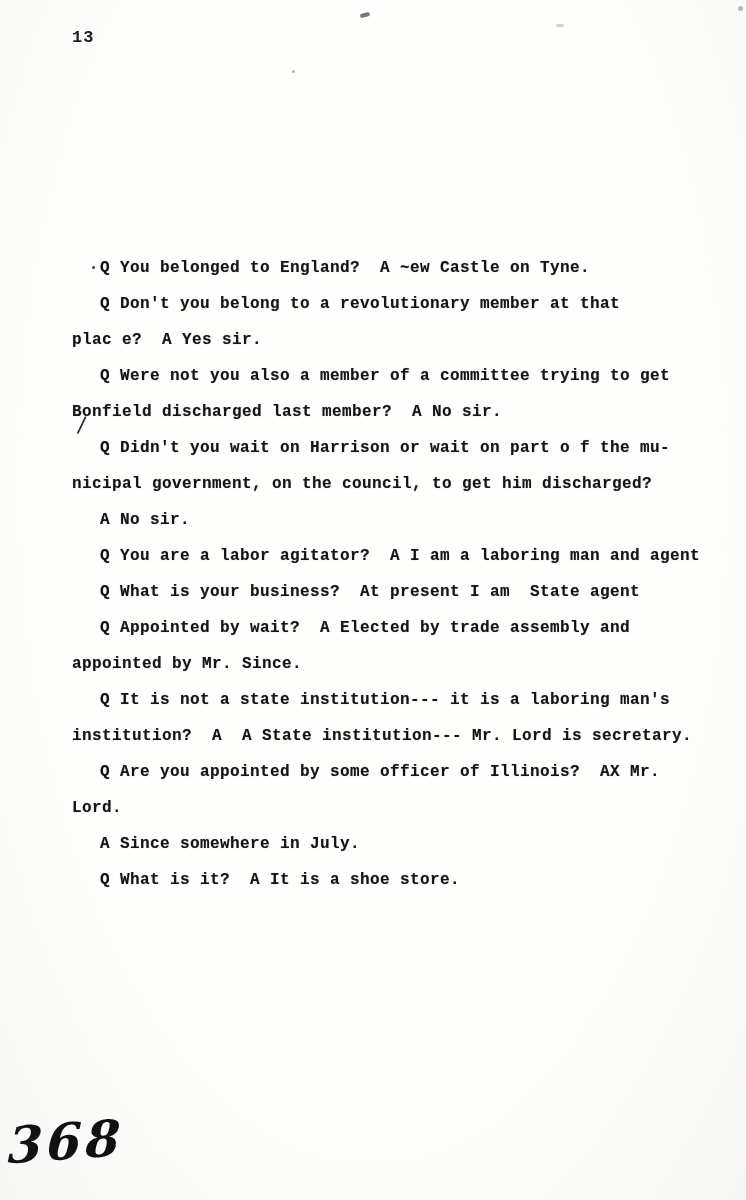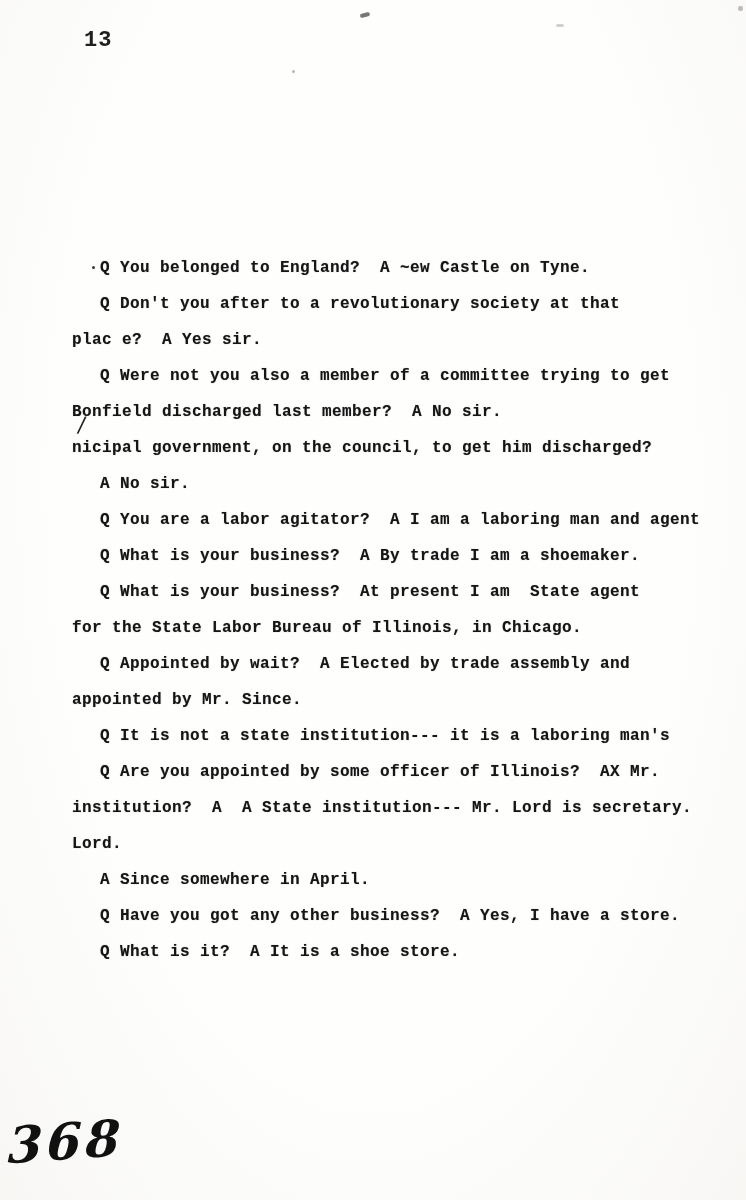--- a/index.html
+++ b/index.html
@@ -16,23 +16,23 @@
   }
   .page {
     position: absolute;
     inset: 0;
     background:
       radial-gradient(ellipse at 50% 40%, rgba(255,255,255,0) 60%, rgba(235,233,228,0.35) 100%),
       #fefefd;
   }
   .page-number {
     position: absolute;
-    left: 84px;
+    left: 72px;
     top: 28px;
-    font-size: 22px;
+    font-size: 17px;
     font-weight: bold;
     color: #202020;
     letter-spacing: 1px;
   }
   .body-text {
     position: absolute;
     left: 72px;
     top: 250px;
     width: 646px;
     color: #151515;
@@ -98,38 +98,36 @@
   <span class="speck speck-b"></span>
   <span class="speck speck-c"></span>
   <span class="speck speck-d"></span>
 
   <div class="page-number">13</div>
 
   <span class="margin-dot"></span>
 
   <div class="body-text">
     <div class="line indent">Q You belonged to England?  A ~ew Castle on Tyne.</div>
-    <div class="line indent">Q Don't you after to a revolutionary society at that</div>
+    <div class="line indent">Q Don't you belong to a revolutionary member at that</div>
     <div class="line">plac e?  A Yes sir.</div>
     <div class="line indent">Q Were not you also a member of a committee trying to get</div>
     <div class="line">Bonfield discharged last member?  A No sir.</div>
+    <div class="line indent">Q Didn't you wait on Harrison or wait on part o f the mu-</div>
     <div class="line">nicipal government, on the council, to get him discharged?</div>
     <div class="line indent">A No sir.</div>
     <div class="line indent">Q You are a labor agitator?  A I am a laboring man and agent</div>
-    <div class="line indent">Q What is your business?  A By trade I am a shoemaker.</div>
     <div class="line indent">Q What is your business?  At present I am  State agent</div>
-    <div class="line">for the State Labor Bureau of Illinois, in Chicago.</div>
     <div class="line indent">Q Appointed by wait?  A Elected by trade assembly and</div>
     <div class="line">appointed by Mr. Since.</div>
     <div class="line indent">Q It is not a state institution--- it is a laboring man's</div>
+    <div class="line">institution?  A  A State institution--- Mr. Lord is secretary.</div>
     <div class="line indent">Q Are you appointed by some officer of Illinois?  AX Mr.</div>
-    <div class="line">institution?  A  A State institution--- Mr. Lord is secretary.</div>
     <div class="line">Lord.</div>
-    <div class="line indent">A Since somewhere in April.</div>
-    <div class="line indent">Q Have you got any other business?  A Yes, I have a store.</div>
+    <div class="line indent">A Since somewhere in July.</div>
     <div class="line indent">Q What is it?  A It is a shoe store.</div>
   </div>
 
   <span class="slash-mark">/</span>
 
   <div class="handwritten-folio">368</div>
 
 </div>
 
 </body></html>

